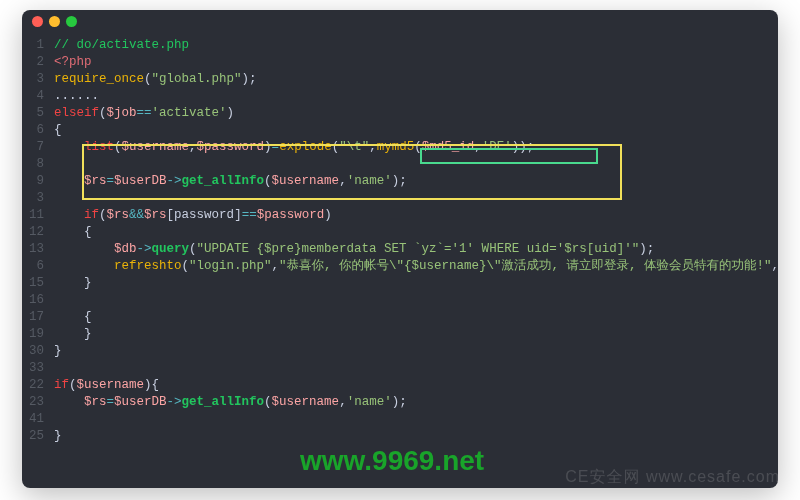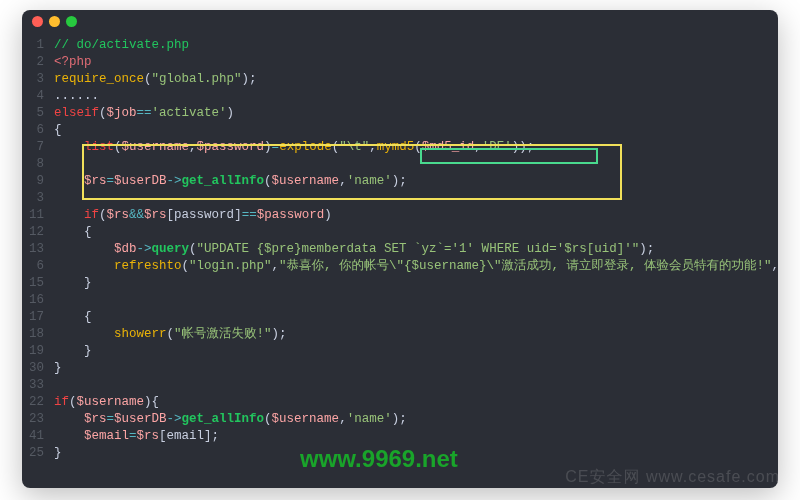--- a/index.html
+++ b/index.html
@@ -88,21 +88,21 @@
   height: 16px;
   pointer-events: none;
 }
 
 .watermark-green {
   position: absolute;
   left: 300px;
   top: 445px;
   font-family: Arial, sans-serif;
   font-weight: bold;
-  font-size: 24px;
+  font-size: 28px;
   color: #19a42a;
   pointer-events: none;
 }
 .watermark-gray {
   position: absolute;
   right: 20px;
   bottom: 12px;
   font-family: Arial, sans-serif;
   font-size: 16px;
   color: rgba(200,200,200,0.2);
@@ -130,27 +130,26 @@
       <div class="line"><div class="gutter">8</div><div class="code"></div></div>
       <div class="line"><div class="gutter">9</div><div class="code"><span class="c-punc">    </span><span class="c-var">$rs</span><span class="c-op">=</span><span class="c-var">$userDB</span><span class="c-op">-&gt;</span><span class="c-method">get_allInfo</span><span class="c-punc">(</span><span class="c-var">$username</span><span class="c-punc">,</span><span class="c-str">'name'</span><span class="c-punc">);</span></div></div>
       <div class="line"><div class="gutter">3</div><div class="code"></div></div>
       <div class="line"><div class="gutter">11</div><div class="code"><span class="c-punc">    </span><span class="c-keyword">if</span><span class="c-punc">(</span><span class="c-var">$rs</span><span class="c-op">&amp;&amp;</span><span class="c-var">$rs</span><span class="c-punc">[</span><span class="c-punc">password</span><span class="c-punc">]</span><span class="c-op">==</span><span class="c-var">$password</span><span class="c-punc">)</span></div></div>
       <div class="line"><div class="gutter">12</div><div class="code"><span class="c-punc">    </span><span class="c-brace">{</span></div></div>
       <div class="line"><div class="gutter">13</div><div class="code"><span class="c-punc">        </span><span class="c-var">$db</span><span class="c-op">-&gt;</span><span class="c-method">query</span><span class="c-punc">(</span><span class="c-str">"UPDATE {$pre}memberdata SET `yz`='1' WHERE uid='$rs[uid]'"</span><span class="c-punc">);</span></div></div>
       <div class="line"><div class="gutter">6</div><div class="code"><span class="c-punc">        </span><span class="c-fn">refreshto</span><span class="c-punc">(</span><span class="c-str">"login.php"</span><span class="c-punc">,</span><span class="c-str">"恭喜你, 你的帐号\"{$username}\"激活成功, 请立即登录, 体验会员特有的功能!"</span><span class="c-punc">,</span></div></div>
       <div class="line"><div class="gutter">15</div><div class="code"><span class="c-punc">    </span><span class="c-brace">}</span></div></div>
       <div class="line"><div class="gutter">16</div></div>
       <div class="line"><div class="gutter">17</div><div class="code"><span class="c-punc">    </span><span class="c-brace">{</span></div></div>
-      <div class="line"><div class="gutter">18</div><div class="code"><span class="c-punc">        </span><span class="c-fn">showerr</span><span class="c-punc">(</span><span class="c-str">"帐号激活失败!"</span><span class="c-punc">);</span></div></div>
       <div class="line"><div class="gutter">19</div><div class="code"><span class="c-punc">    </span><span class="c-brace">}</span></div></div>
       <div class="line"><div class="gutter">30</div><div class="code"><span class="c-brace">}</span></div></div>
       <div class="line"><div class="gutter">33</div><div class="code"></div></div>
       <div class="line"><div class="gutter">22</div><div class="code"><span class="c-keyword">if</span><span class="c-punc">(</span><span class="c-var">$username</span><span class="c-punc">)</span><span class="c-brace">{</span></div></div>
       <div class="line"><div class="gutter">23</div><div class="code"><span class="c-punc">    </span><span class="c-var">$rs</span><span class="c-op">=</span><span class="c-var">$userDB</span><span class="c-op">-&gt;</span><span class="c-method">get_allInfo</span><span class="c-punc">(</span><span class="c-var">$username</span><span class="c-punc">,</span><span class="c-str">'name'</span><span class="c-punc">);</span></div></div>
-      <div class="line"><div class="gutter">41</div><div class="code"><span class="c-punc">    </span><span class="c-var">$email</span><span class="c-op">=</span><span class="c-var">$rs</span><span class="c-punc">[</span><span class="c-punc">email</span><span class="c-punc">];</span></div></div>
+      <div class="line"><div class="gutter">41</div></div>
       <div class="line"><div class="gutter">25</div><div class="code"><span class="c-brace">}</span></div></div>
     </div>
   <div class="box-yellow"></div>
   <div class="box-green"></div>
 </div>
 
 <div class="watermark-green">www.9969.net</div>
 <div class="watermark-gray">CE安全网 www.cesafe.com</div>
 
 </body></html>

